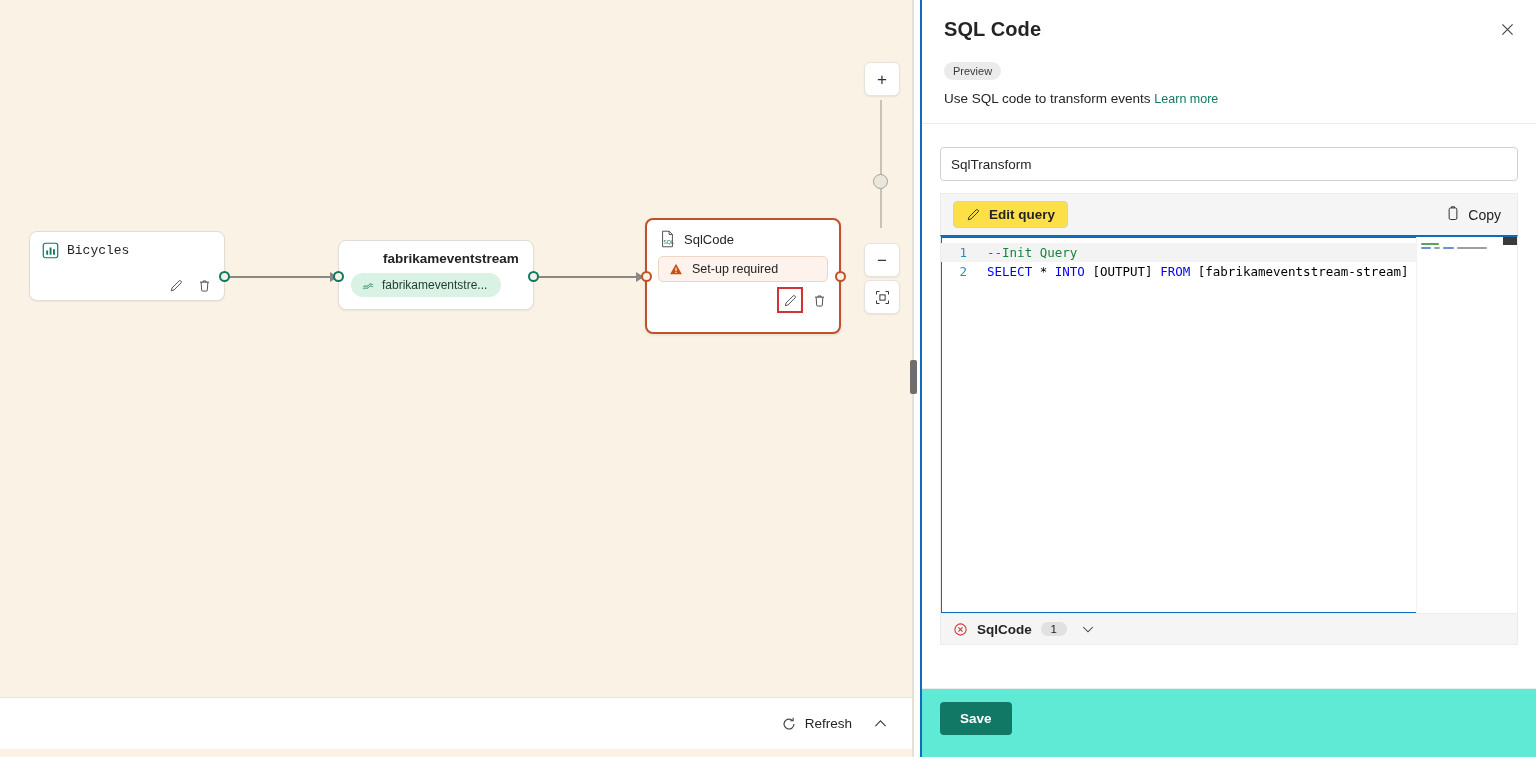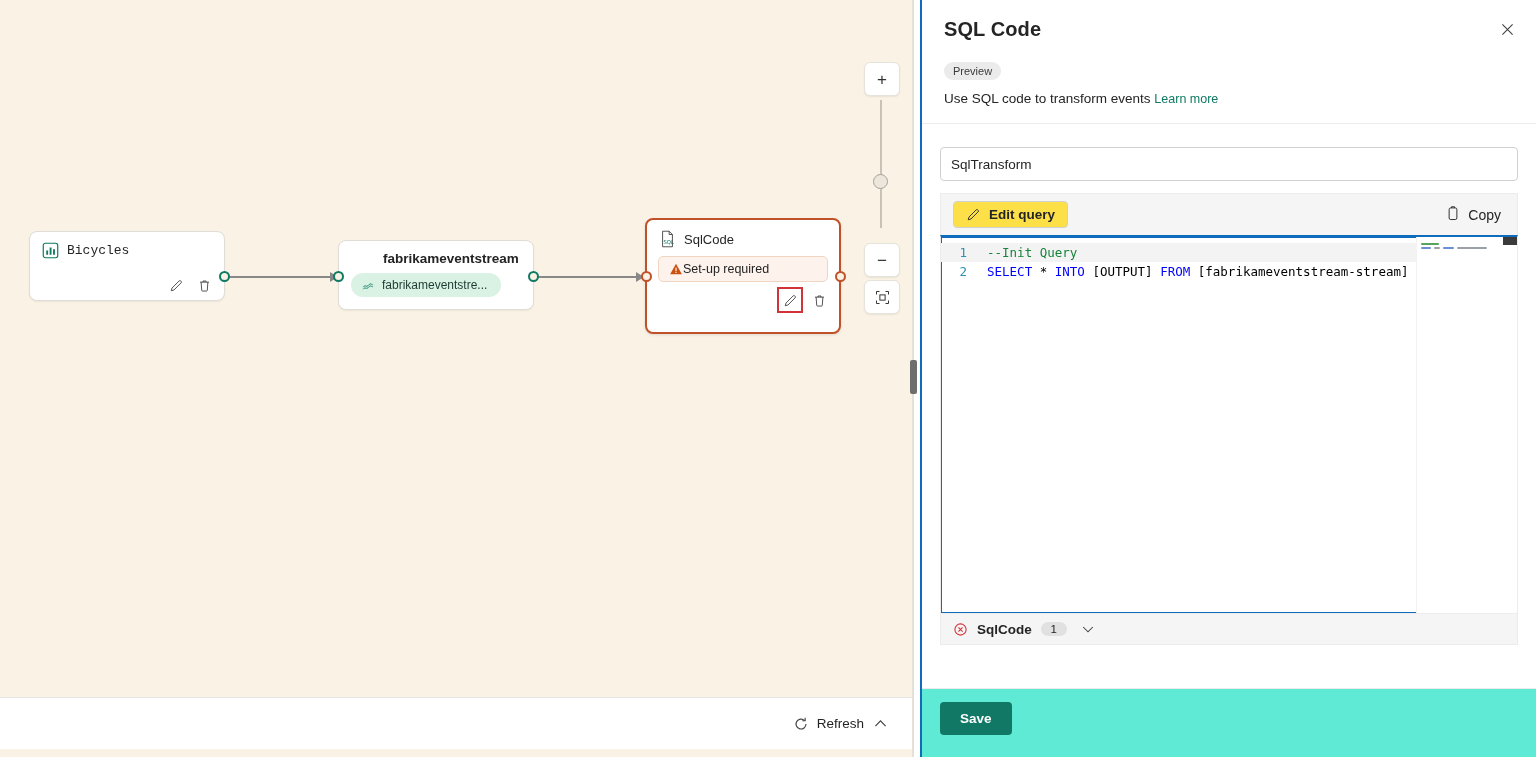--- a/index.html
+++ b/index.html
@@ -60,21 +60,21 @@
   }
 
   
   .pill-stream {
     display:inline-flex; align-items:center; gap:7px;
     background:#d9f2e4; color:#1f3c33; border-radius:14px;
     padding: 5px 14px 5px 10px; font-size: 12px;
     max-width: 160px;
   }
   .pill-warn {
-    display:flex; align-items:center; 
+    display:flex; align-items:center; gap:9px;
     background:#fdf3ec; color:#242424; border:1px solid #f0d6c2;
     border-radius:5px; padding: 5px 10px; font-size: 12.5px;
   }
 
   
   .zoom-ctl { position:absolute; }
   .zoom-btn {
     width:34px; height:32px; background:#fff; border:1px solid #e6e2dc;
     border-radius:6px; display:flex; align-items:center; justify-content:center;
     box-shadow: 0 1px 2px rgba(0,0,0,0.07); cursor:pointer;
@@ -82,21 +82,21 @@
   .zoom-track { position:absolute; left:16px; width:2px; background:#c9c2b6; }
   .zoom-thumb {
     position:absolute; width:15px; height:15px; border-radius:50%;
     background:#ece7dd; border:1.5px solid #a8a096; box-sizing:border-box; cursor:pointer;
   }
 
   
   .bottom-bar {
     position:absolute; left:0; top:697px; width:912px; height:52px;
     background:#ffffff; border-top:1px solid #e6e6e6;
-    display:flex; align-items:center; justify-content:flex-end; gap:6px;
+    display:flex; align-items:center; justify-content:flex-end; gap:18px;
     padding-right: 22px; box-sizing:border-box;
   }
   .refresh-btn { display:flex; align-items:center; gap:8px; font-size:13.5px; color:#242424; cursor:pointer; }
 
   .hscroll-thumb {
     position:absolute; left:292px; top:697px; width:34px; height:6px;
     background:#6e6e6e; border-radius:3px;
   }
   .hscroll-track {
     position:absolute; left:0; top:697px; width:912px; height:6px;

